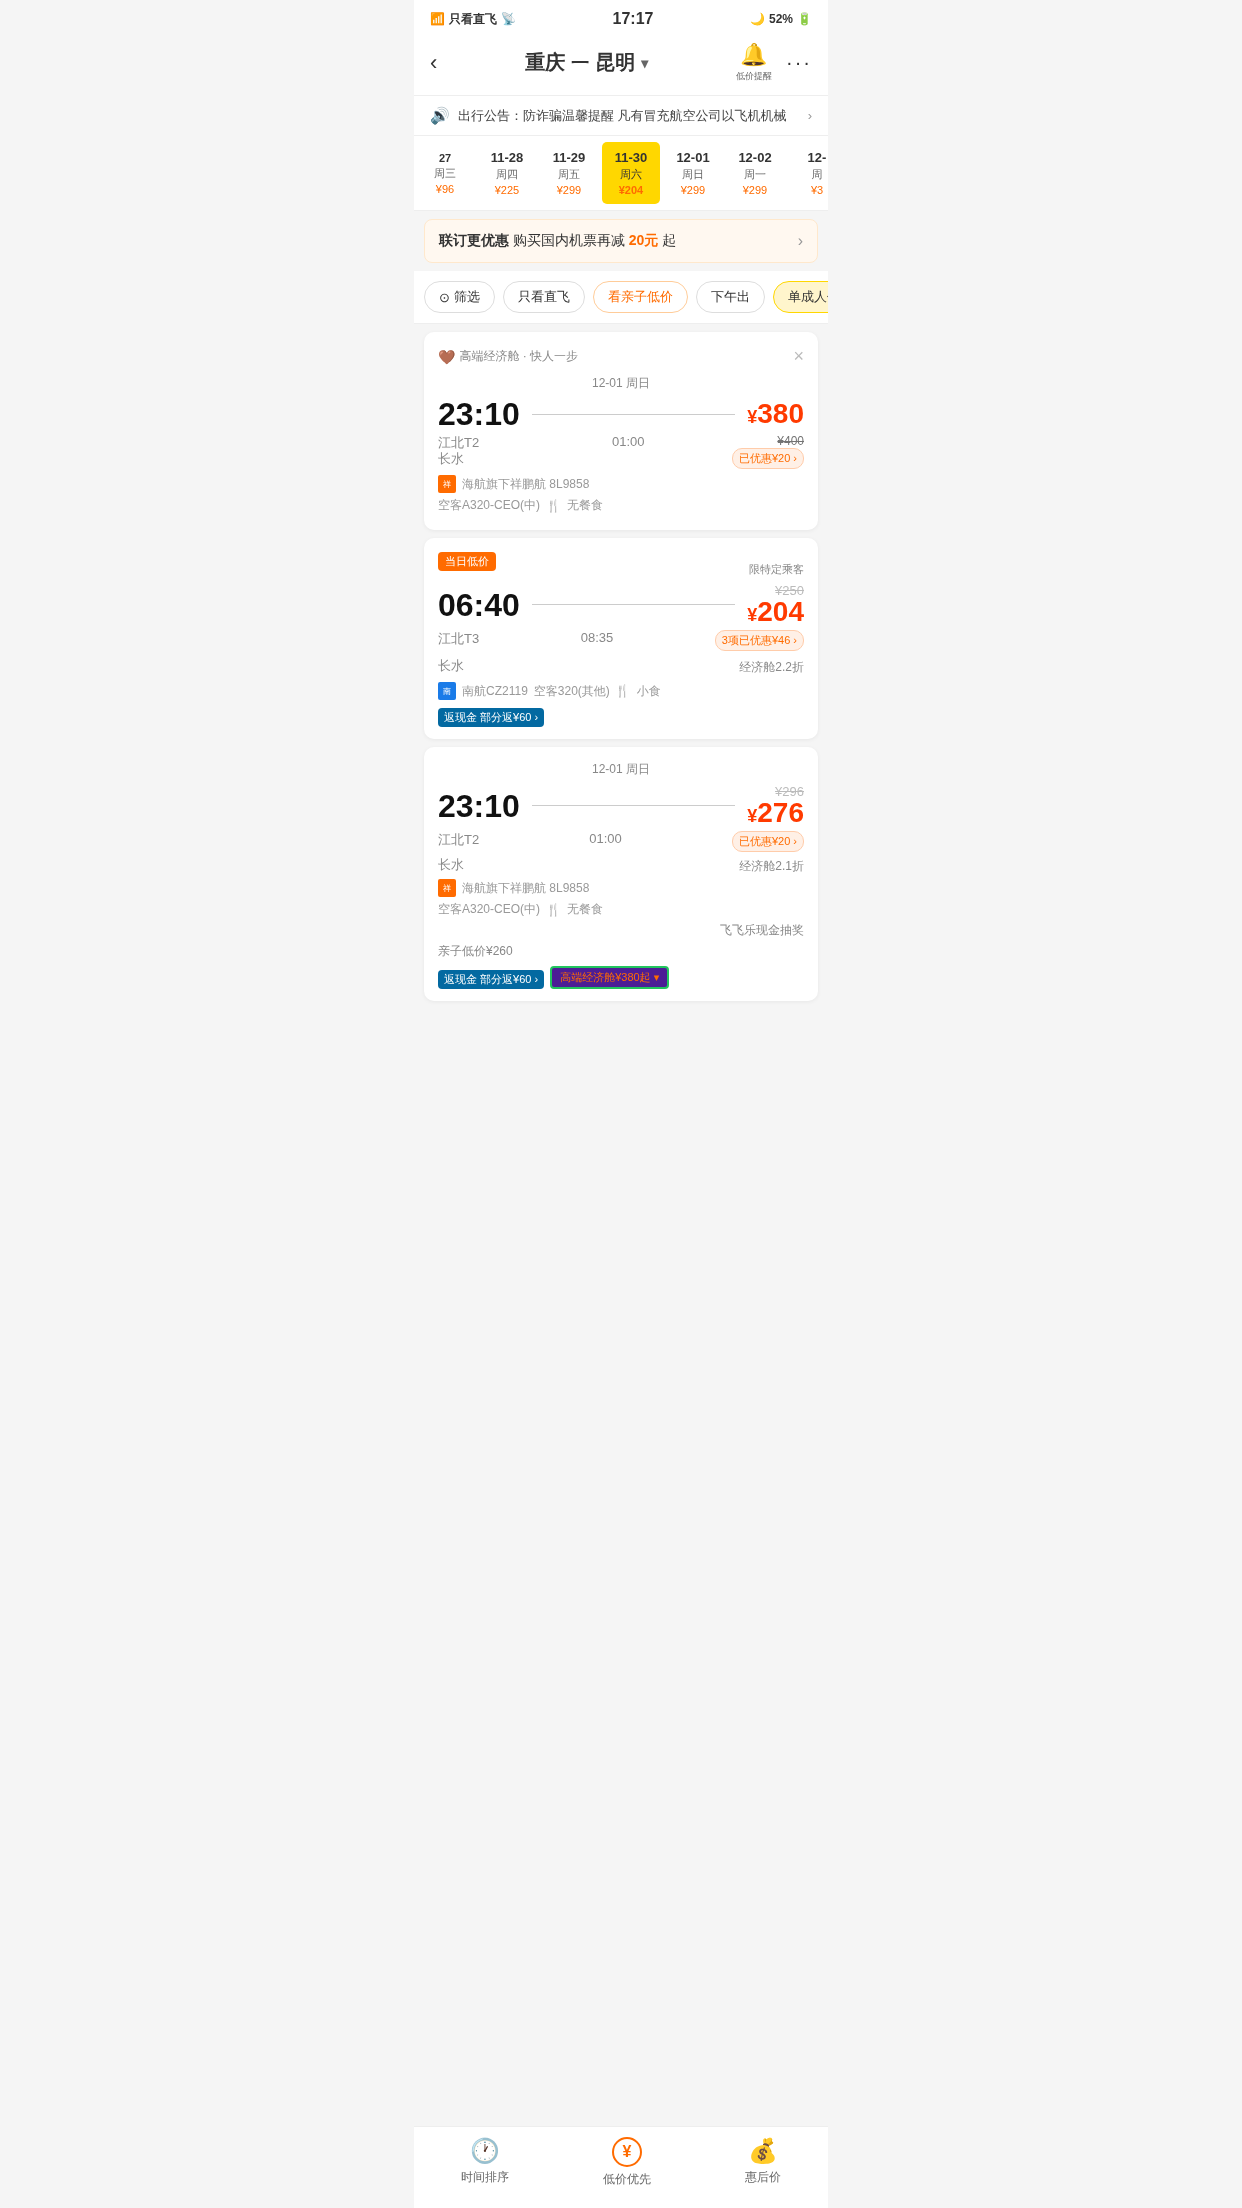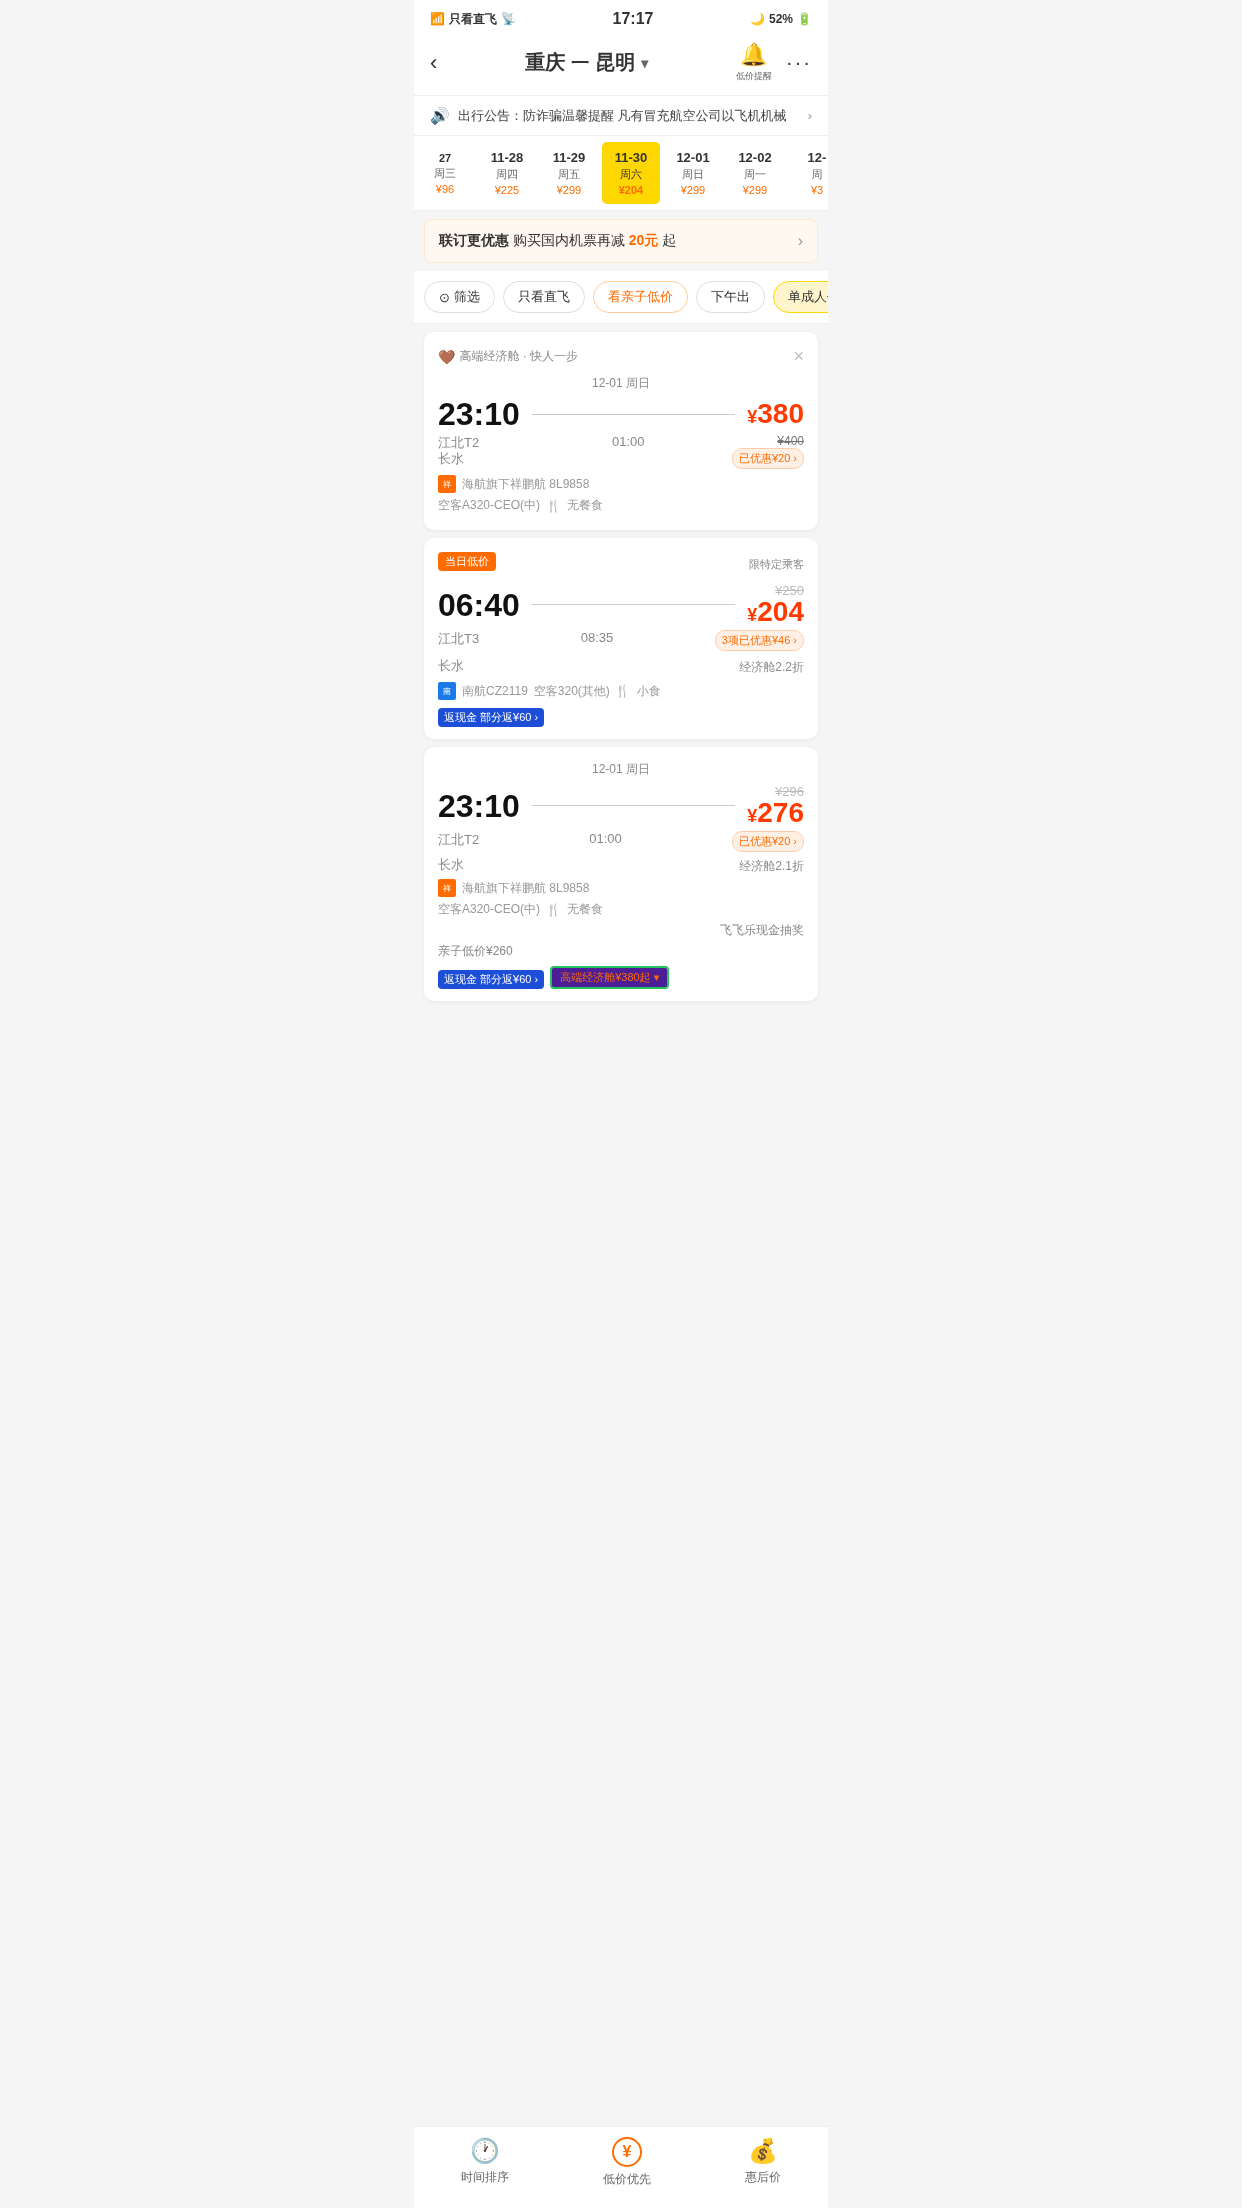--- a/index.html
+++ b/index.html
@@ -201,21 +201,21 @@
       font-size: 11px;
       padding: 2px 6px;
       border-radius: 10px;
       border: 1px solid #ffccaa;
     }
     .discount-tag.right { margin-left: auto; cursor: pointer; }
 
     .cashback-tag {
       display: inline-flex;
       align-items: center;
-      background: #1d4ed8;
+      background: #0369a1;
       color: #fff;
       font-size: 11px;
       padding: 2px 6px;
       border-radius: 4px;
       margin-top: 4px;
       cursor: pointer;
     }
 
     
     .today-low {
@@ -448,21 +448,21 @@
       <span>海航旗下祥鹏航 8L9858</span>
     </div>
     <div class="flight-info-row">
       <span>空客A320-CEO(中)</span>
       <span class="meal-icon">🍴</span>
       <span>无餐食</span>
     </div>
   </div>
 
   <div class="flight-card">
-    <div style="display:flex;justify-content:space-between;align-items:center;margin-bottom:6px;">
+    <div style="display:flex;justify-content:space-between;align-items:flex-end;margin-bottom:6px;">
       <span class="today-low">当日低价</span>
       <span class="limited-tag">限特定乘客</span>
     </div>
     <div class="flight-main">
       <span class="flight-time">06:40</span>
       <div class="flight-line"></div>
       <div class="price-row-special">
         <span class="price-crossed">¥250</span>
         <span class="price-big">
           <span class="price-yen-sm">¥</span><span>204</span>

